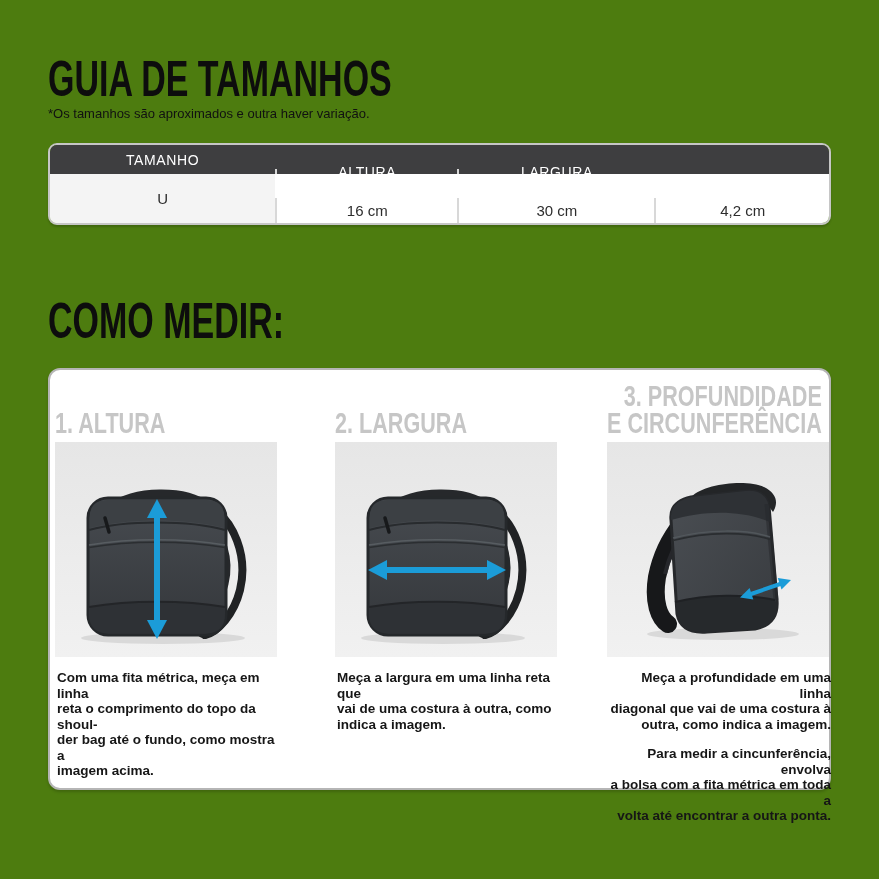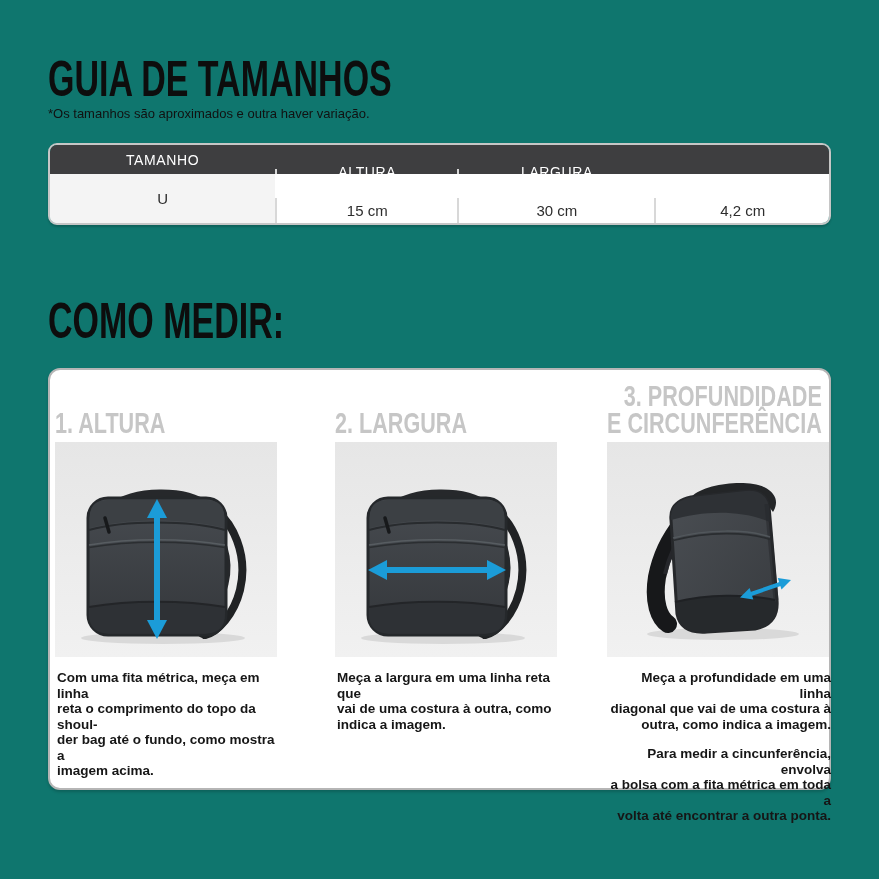--- a/index.html
+++ b/index.html
@@ -1,17 +1,17 @@
 <!DOCTYPE html>
 <html lang="pt-BR"><head>
 <meta charset="utf-8">
 <style>
   html,body{margin:0;padding:0;background:#ffffff;}
   .canvas{
-    position:relative;width:879px;height:879px;background:#0f766e;
+    position:relative;width:879px;height:879px;background:#4d7c0f;
     font-family:"Liberation Sans",sans-serif;color:#1a1a1a;overflow:hidden;
   }
   
   .big-heading{
     position:absolute;left:48px;margin:0;
     font-size:50px;font-weight:800;letter-spacing:0px;color:#0d0d0d;
     white-space:nowrap;transform:scaleX(0.68);transform-origin:left top;
     line-height:1;
   }
   .page-title{top:54px;}
@@ -75,21 +75,21 @@
   <p class="disclaimer">*Os tamanhos são aproximados e outra haver variação.</p>
 
   <div class="size-table">
     <div class="t-row t-head">
       <div class="cell c0">TAMANHO</div>
       <div class="cell c1">ALTURA</div>
       <div class="cell c2">LARGURA</div>
     </div>
     <div class="t-row t-body">
       <div class="cell c0">U</div>
-      <div class="cell c1">15 cm</div>
+      <div class="cell c1">16 cm</div>
       <div class="cell c2">30 cm</div>
       <div class="cell c3">4,2 cm</div>
     </div>
   </div>
 
   <h2 class="big-heading section-title">COMO MEDIR:</h2>
 
   <svg width="0" height="0" style="position:absolute" aria-hidden="true">
     <defs>
       <linearGradient id="gBg" x1="0" y1="0" x2="0" y2="1">

